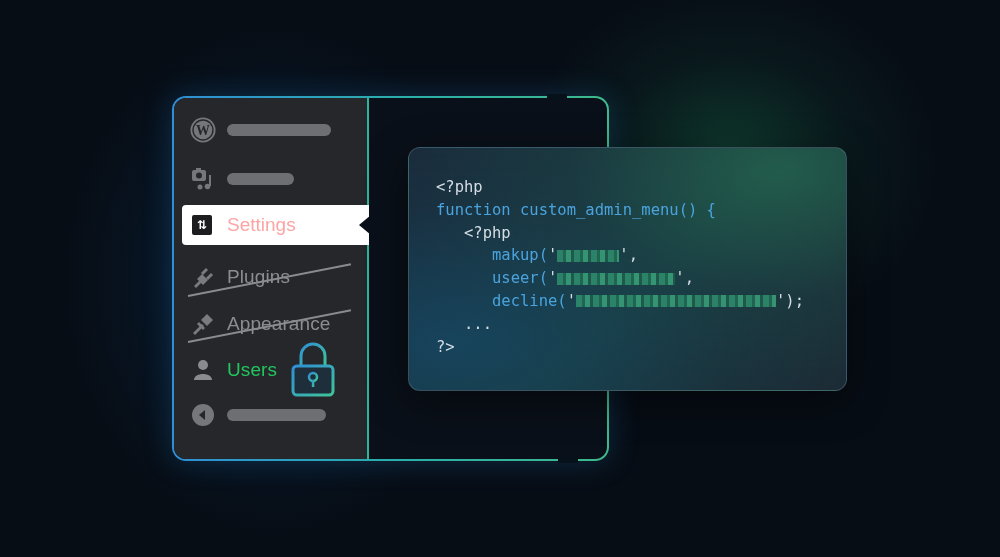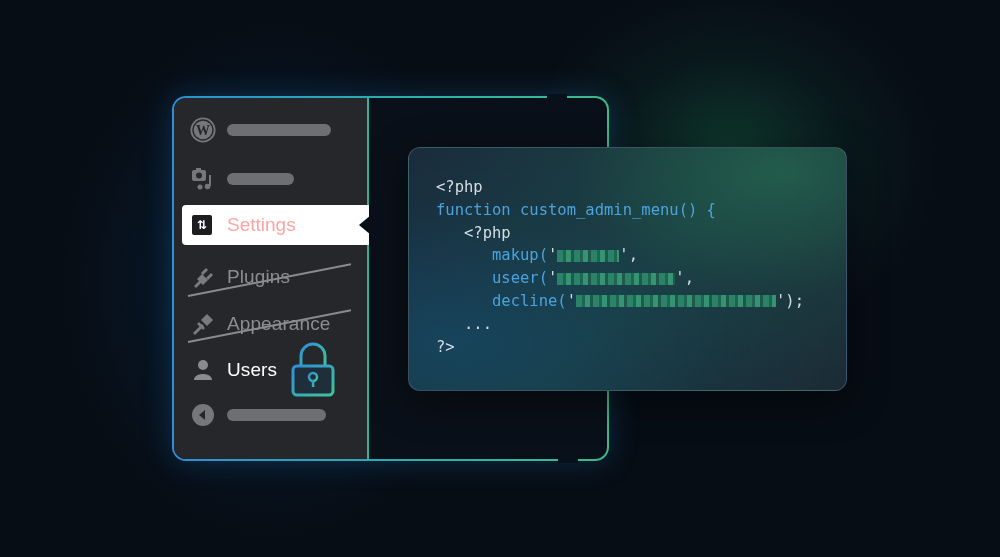--- a/index.html
+++ b/index.html
@@ -41,21 +41,21 @@
       border-radius: 12px 0 0 12px;
       border-right: 2px solid #2fb39a;
     }
     .menu-item {
       position: absolute; left: 0; width: 195px; height: 40px;
       display: flex; align-items: center;
     }
     .icon { position: absolute; left: 16px; width: 26px; height: 26px; display: flex; align-items: center; justify-content: center; }
     .bar { position: absolute; left: 53px; height: 12px; border-radius: 6px; background: #6e6f72; }
     .label {
-      position: absolute; left: 53px; font-size: 19px; color: #ffffff; letter-spacing: 0.1px;
+      position: absolute; left: 53px; font-size: 19px; color: #22c55e; letter-spacing: 0.1px;
     }
     .label.dim { color: #8c8d90; }
     .strike {
       position: absolute; height: 2px; background: #8a8b8f; transform-origin: left center;
     }
     .settings-active {
       position: absolute; left: 8px; top: 107px; width: 187px; height: 40px;
       background: #ffffff; border-radius: 4px 0 0 4px;
     }
     .settings-notch {

